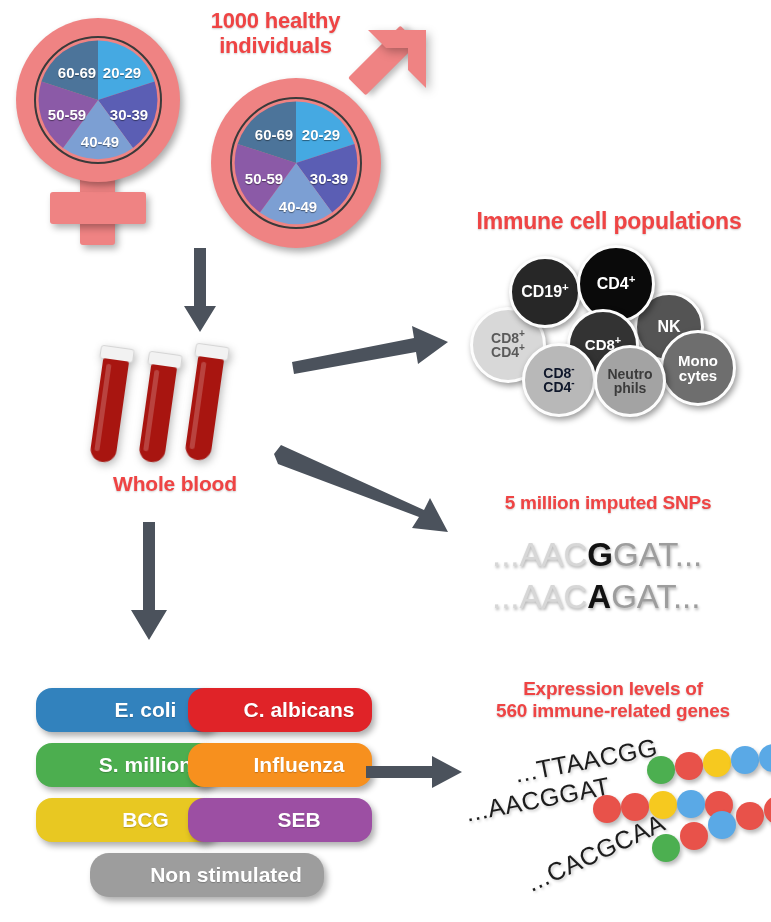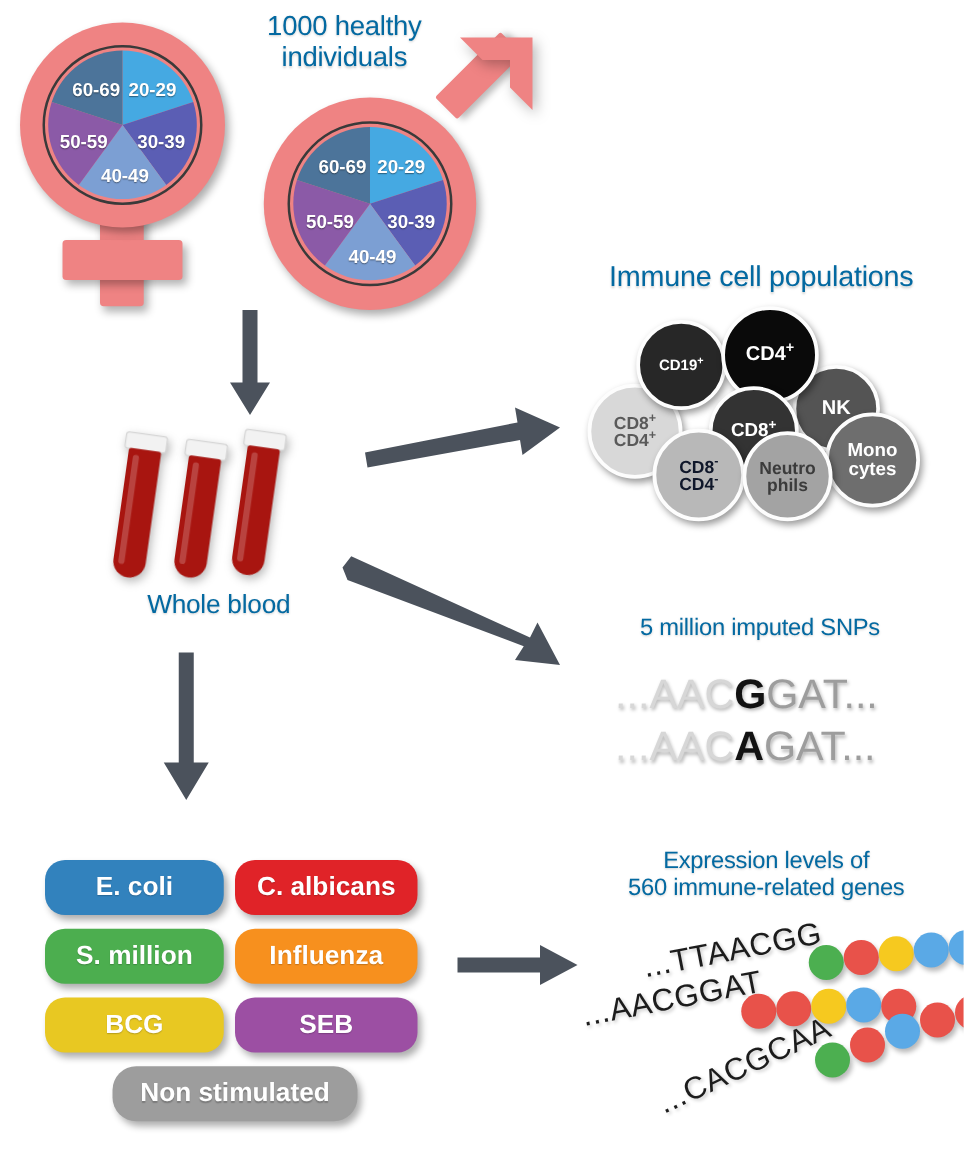--- a/index.html
+++ b/index.html
@@ -16,22 +16,22 @@
     width: 771px;
     height: 922px;
     background: #ffffff;
     overflow: hidden;
   }
 
   
   .abs { position: absolute; }
   .hdr {
     position: absolute;
-    font-weight: normal;
-    color: #0369a1;
+    font-weight: bold;
+    color: #ef4444;
     text-align: center;
     line-height: 1.15;
     letter-spacing: -0.2px;
     text-shadow: 0 1px 2px rgba(0,0,0,0.20);
   }
 
   
   .gender { position: absolute; }
 
   .sym-circle-ring {
@@ -108,20 +108,21 @@
     position: absolute;
     border-radius: 16px;
     display: flex;
     align-items: center;
     justify-content: center;
     color: #ffffff;
     font-weight: bold;
     text-align: center;
     box-shadow: 3px 4px 6px rgba(0,0,0,0.32);
     text-shadow: 0 1px 1px rgba(0,0,0,0.22);
+    padding-left: 38px;
   }
 
   
   .strand { position: absolute; }
   .strand-text {
     position: absolute;
     color: #1c1c1c;
     white-space: nowrap;
     letter-spacing: 0.5px;
     text-shadow: 1px 2px 3px rgba(0,0,0,0.22);
@@ -235,21 +236,21 @@
 
   <div class="hdr" style="left:454px; top:208px; width:310px; font-size:23px;">Immune cell populations</div>
 
   <div class="cell" style="left:470px; top:307px; width:76px; height:76px; background:#d8d8d8; color:#5a5a5a; font-size:14px;">
     <span>
         <div>CD8<sup>+</sup></div>
         <div>CD4<sup>+</sup></div>
       </span>
   </div>
 
-  <div class="cell" style="left:509px; top:256px; width:72px; height:72px; background:#272727; color:#ffffff; font-size:12px;">
+  <div class="cell" style="left:509px; top:256px; width:72px; height:72px; background:#272727; color:#ffffff; font-size:16px;">
     <span>
         <div>CD19<sup>+</sup></div>
       </span>
   </div>
 
   <div class="cell" style="left:634px; top:292px; width:70px; height:70px; background:#545454; color:#ffffff; font-size:16px;">
     <span>
         <div>NK</div>
       </span>
   </div>

